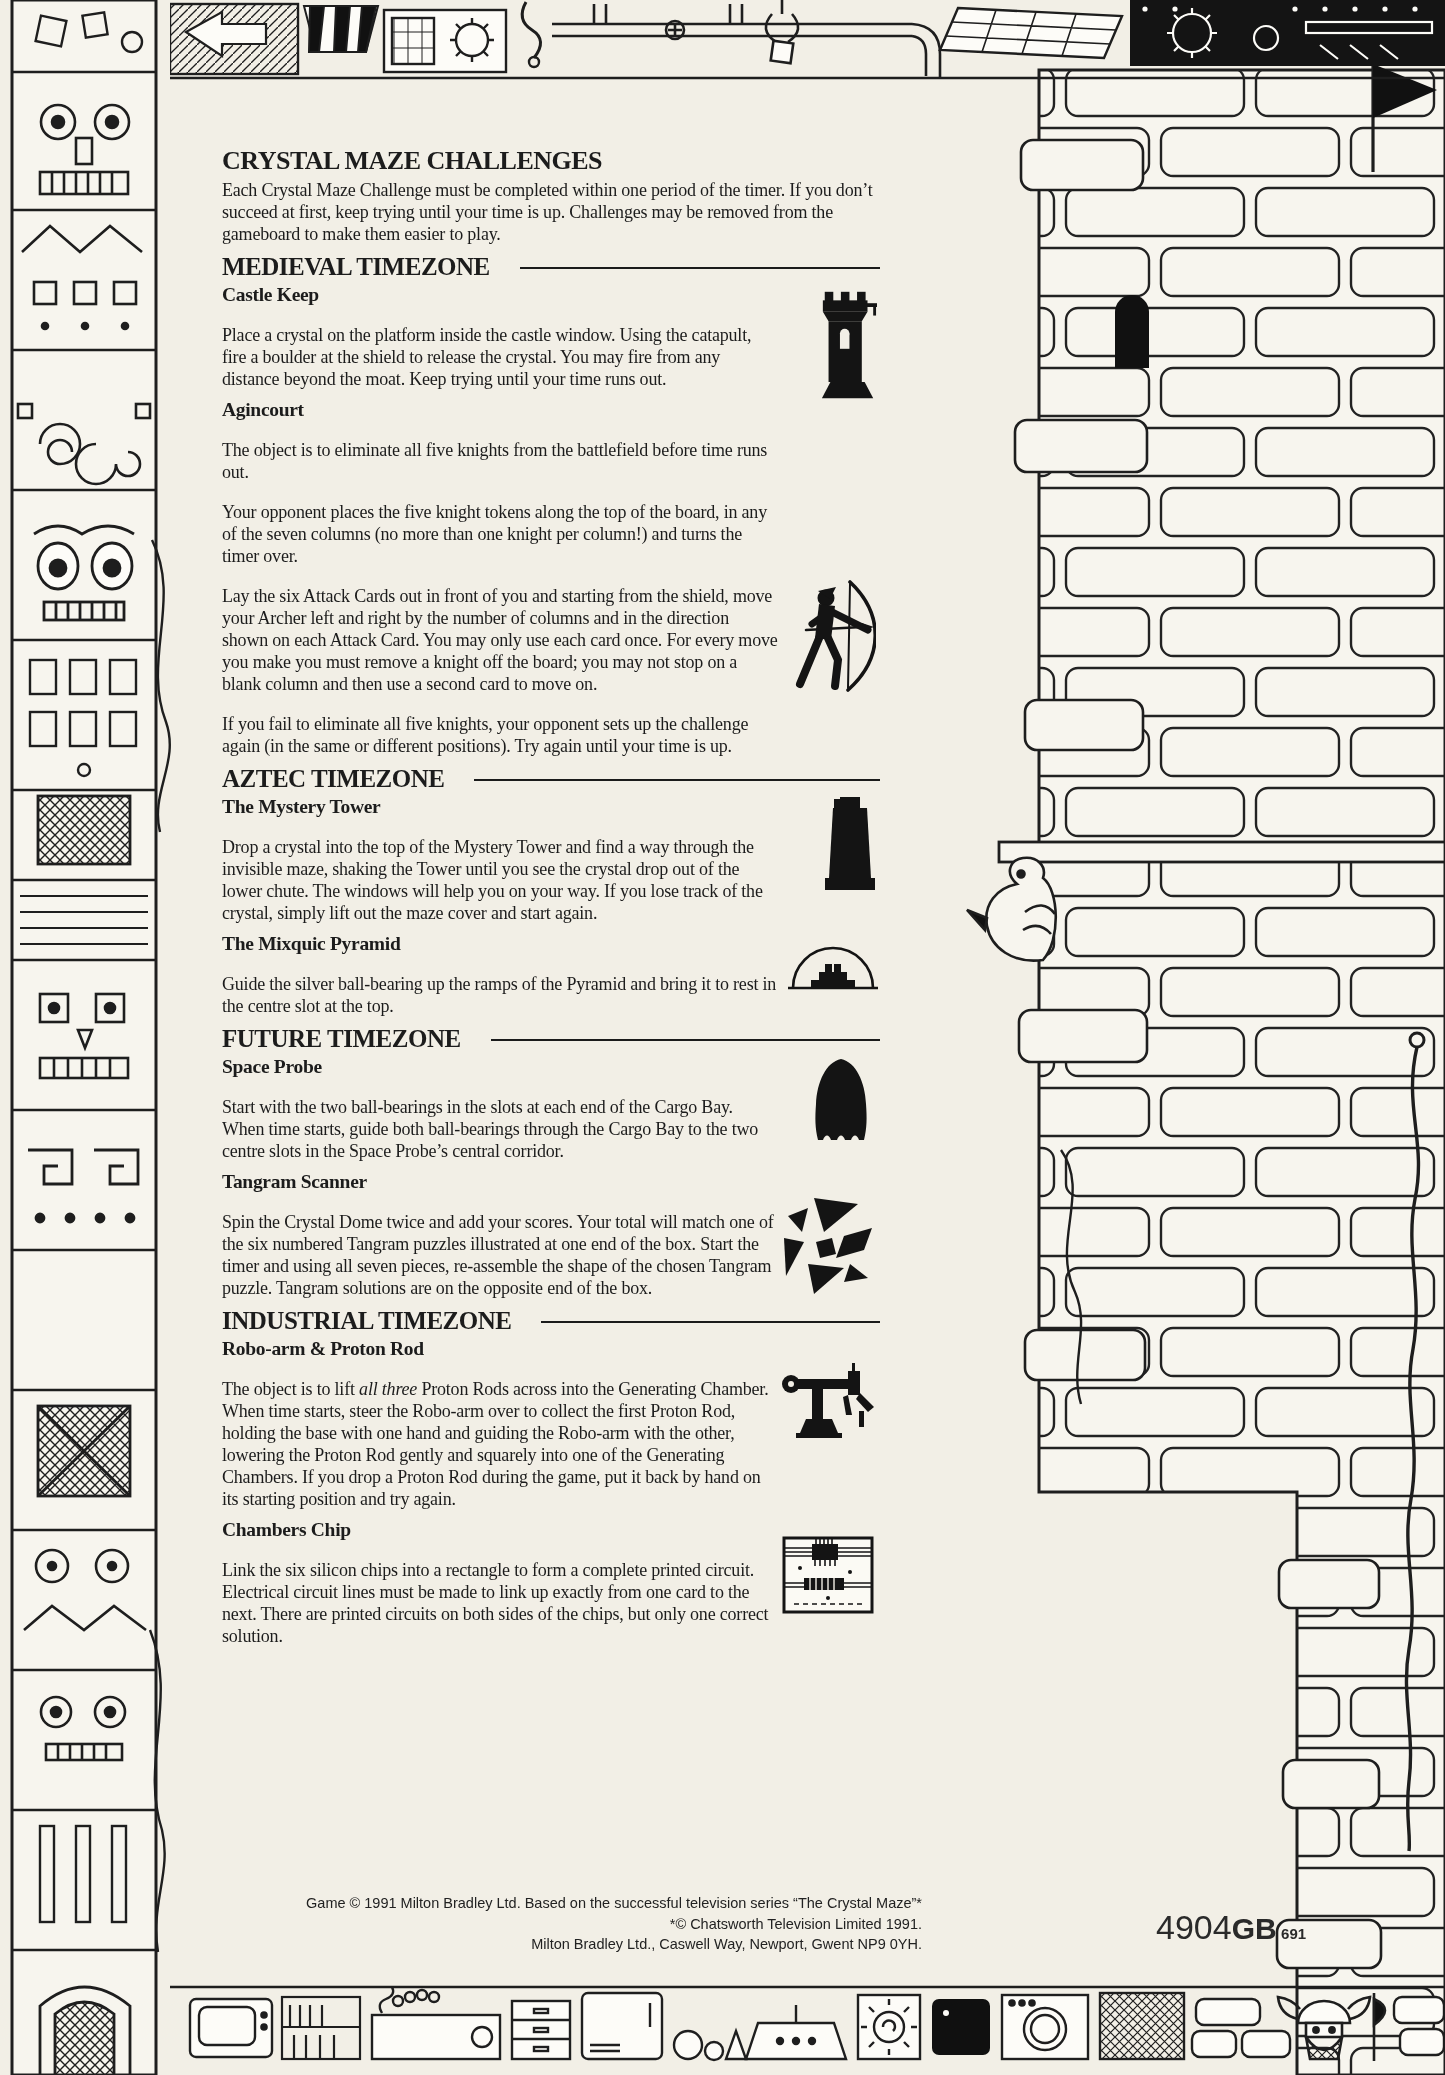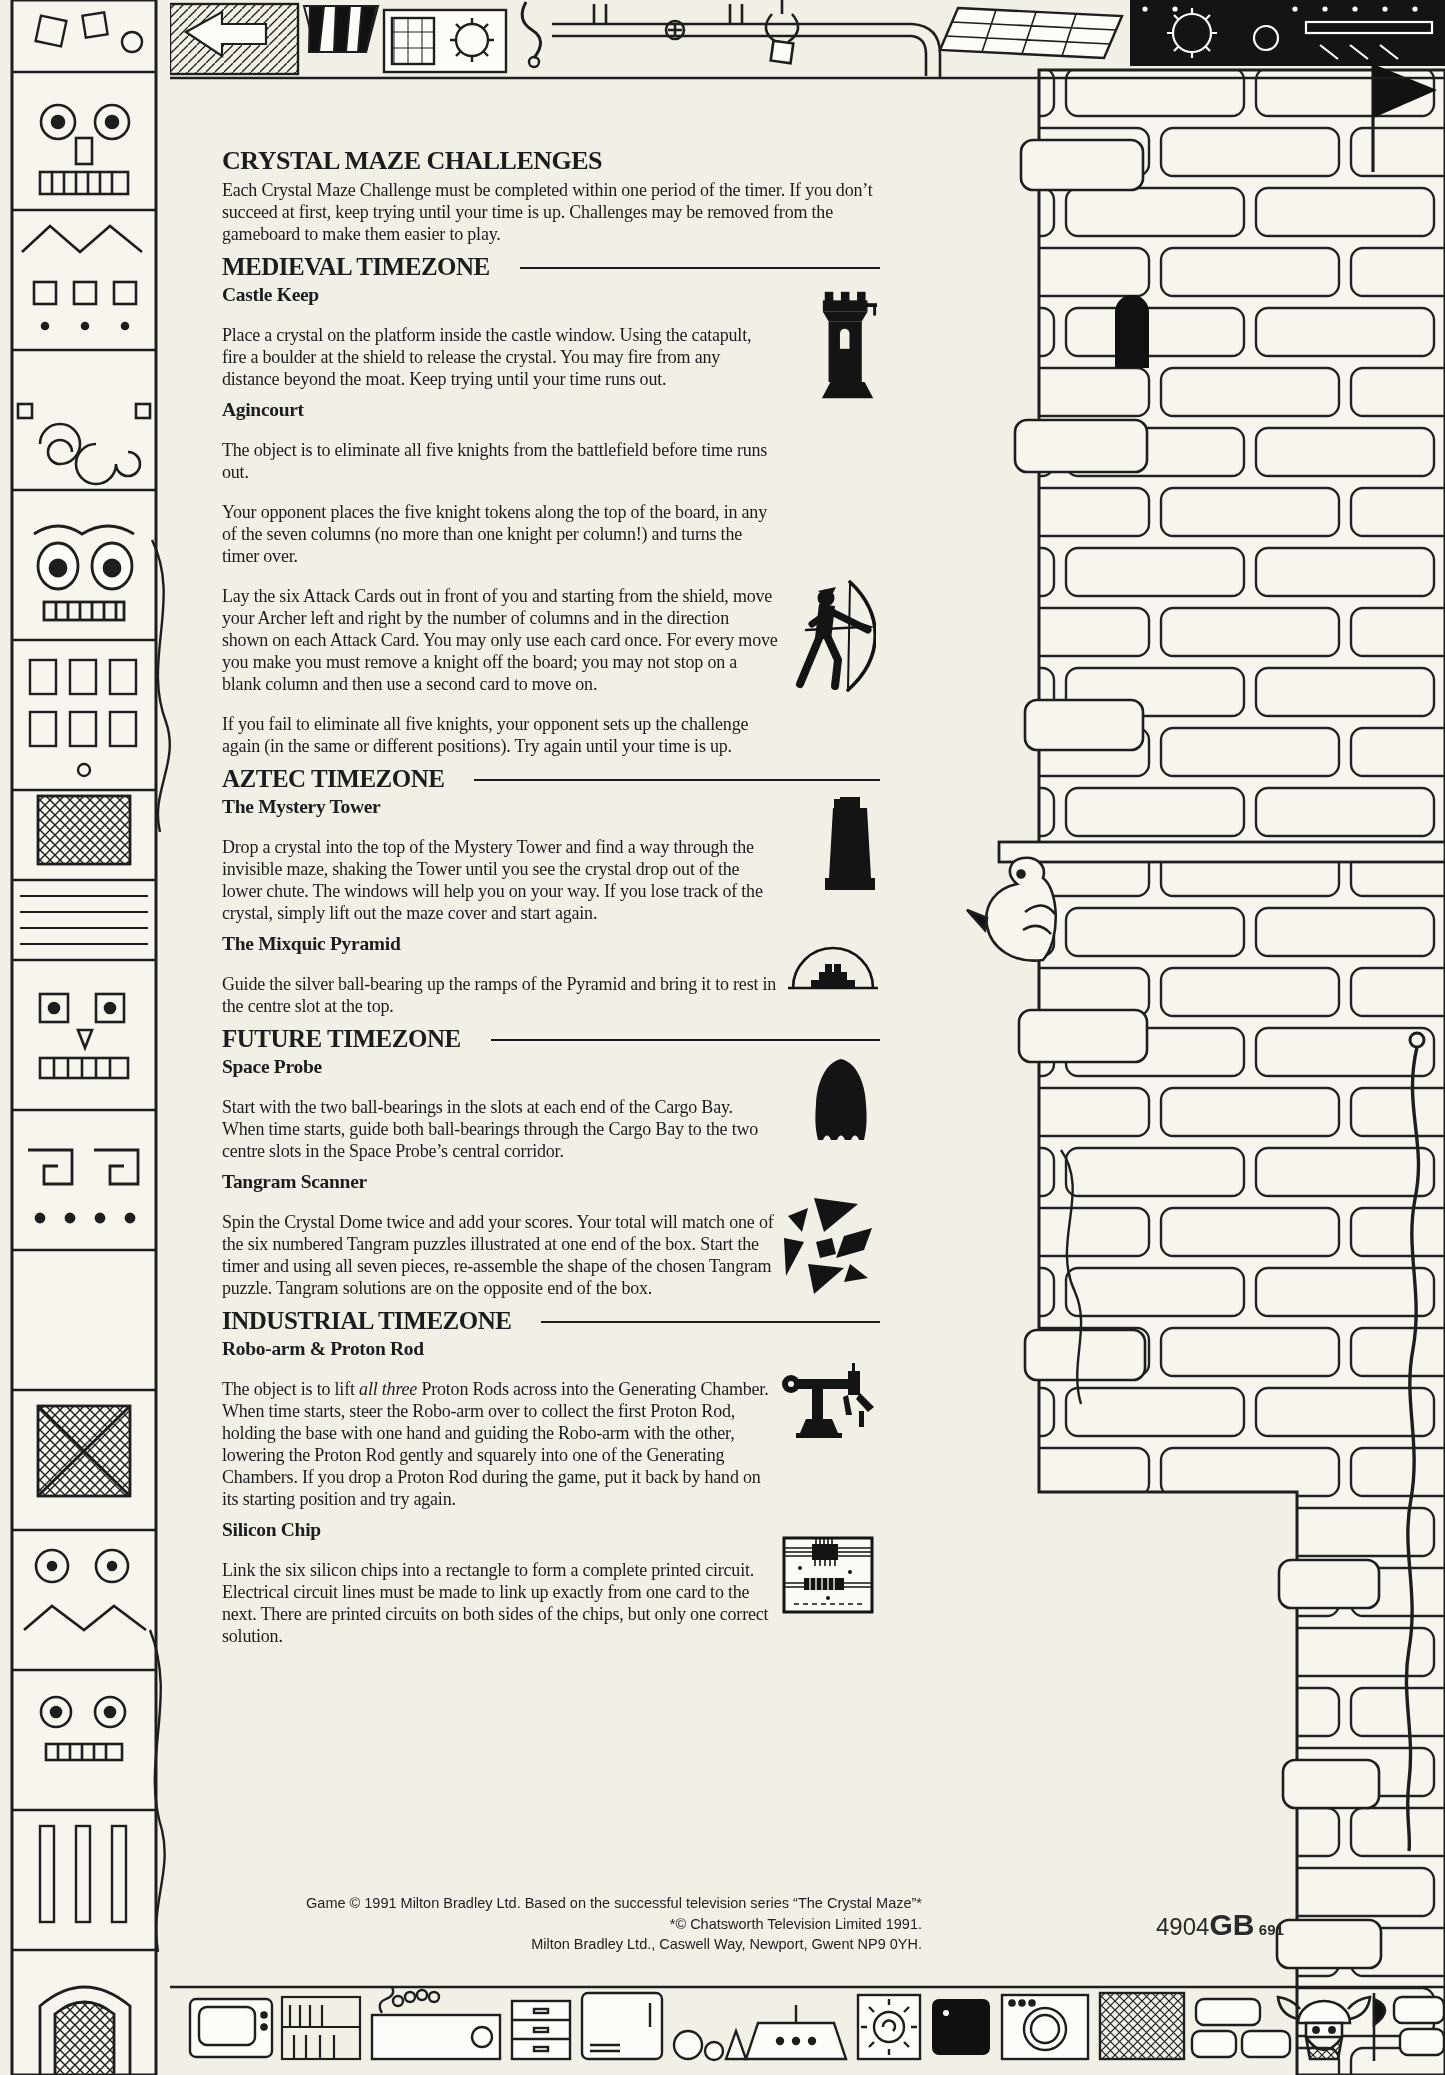--- a/index.html
+++ b/index.html
@@ -24,21 +24,21 @@
   h3.chal{font-size:19.5px;line-height:23px;font-weight:bold;margin:0 0 2px 0;letter-spacing:-0.3px;}
   .challenge{position:relative;}
   .challenge p.body{width:556px;margin-top:18px;}
   .icon{position:absolute;}
   em{}
 
   .footer{position:absolute;left:182px;top:1893px;width:740px;text-align:right;
           font-family:"Liberation Sans","DejaVu Sans",sans-serif;font-size:14.5px;line-height:20.5px;color:#222;}
   .prodcode{position:absolute;left:1156px;top:1908px;
             font-family:"Liberation Sans","DejaVu Sans",sans-serif;color:#2a2a2a;}
-  .prodcode .num{font-size:24px;}
+  .prodcode .num{font-size:34px;}
   .prodcode .reg{font-size:30px;font-weight:bold;}
   .prodcode .suf{font-size:15px;font-weight:bold;}
 </style>
 </head>
 <body>
 
 <svg id="border-left" class="border" width="180" height="2075" viewBox="0 0 180 2075">
   <defs>
     <pattern id="lB_xh" width="10" height="10" patternUnits="userSpaceOnUse">
       <path d="M0,10 L10,0 M0,0 L10,10" stroke="#1e1e1e" stroke-width="1.4"></path>
@@ -545,21 +545,21 @@
           <rect x="72" y="0" width="3" height="8"></rect>
           <polygon points="80,30 94,44 88,49 76,36"></polygon>
           <polygon points="68,32 72,52 66,52 63,34"></polygon>
           <rect x="79" y="48" width="5" height="16"></rect>
         </g>
         <circle cx="11" cy="21" r="3" fill="#f2efe6"></circle>
       </svg>
     </div>
 
     <div class="challenge">
-      <h3 class="chal">Silicon Chip</h3>
+      <h3 class="chal">Chambers Chip</h3>
       <p class="body">Link the six silicon chips into a rectangle to form a complete printed circuit. Electrical circuit lines must be made to link up exactly from one card to the next. There are printed circuits on both sides of the chips, but only one correct solution.</p>
       <svg class="icon" style="left:560px;top:18px" width="92" height="78" viewBox="0 0 92 78">
         <rect x="2" y="2" width="88" height="74" fill="#fbfaf4" stroke="#141414" stroke-width="3"></rect>
         <rect x="30" y="8" width="26" height="16" fill="#141414"></rect>
         <g stroke="#141414" stroke-width="1.6" fill="none">
           <path d="M34,2 v6 M38,2 v6 M42,2 v6 M46,2 v6 M50,2 v6"></path>
           <path d="M33,24 v6 M38,24 v6 M43,24 v6 M48,24 v6 M53,24 v6"></path>
           <path d="M2,12 h28 M2,16 h28 M2,20 h28"></path>
           <path d="M56,12 h34 M56,16 h34 M56,20 h34"></path>
           <path d="M2,47 h20 M2,51 h20 M62,47 h28 M62,51 h28"></path>

